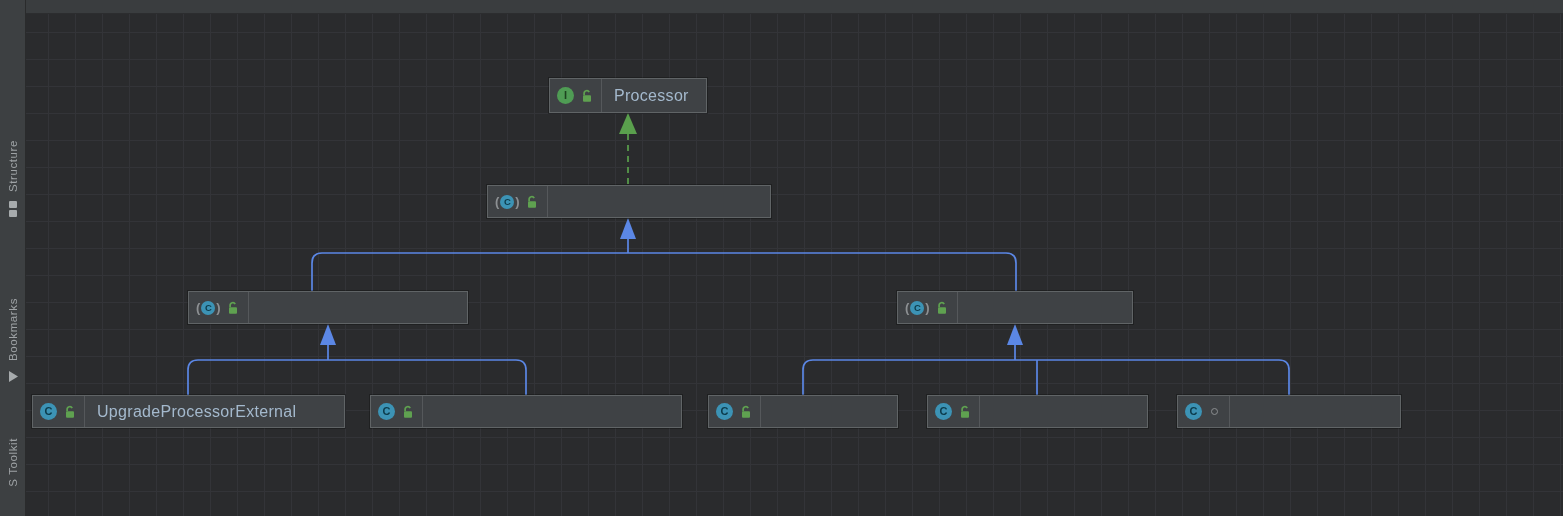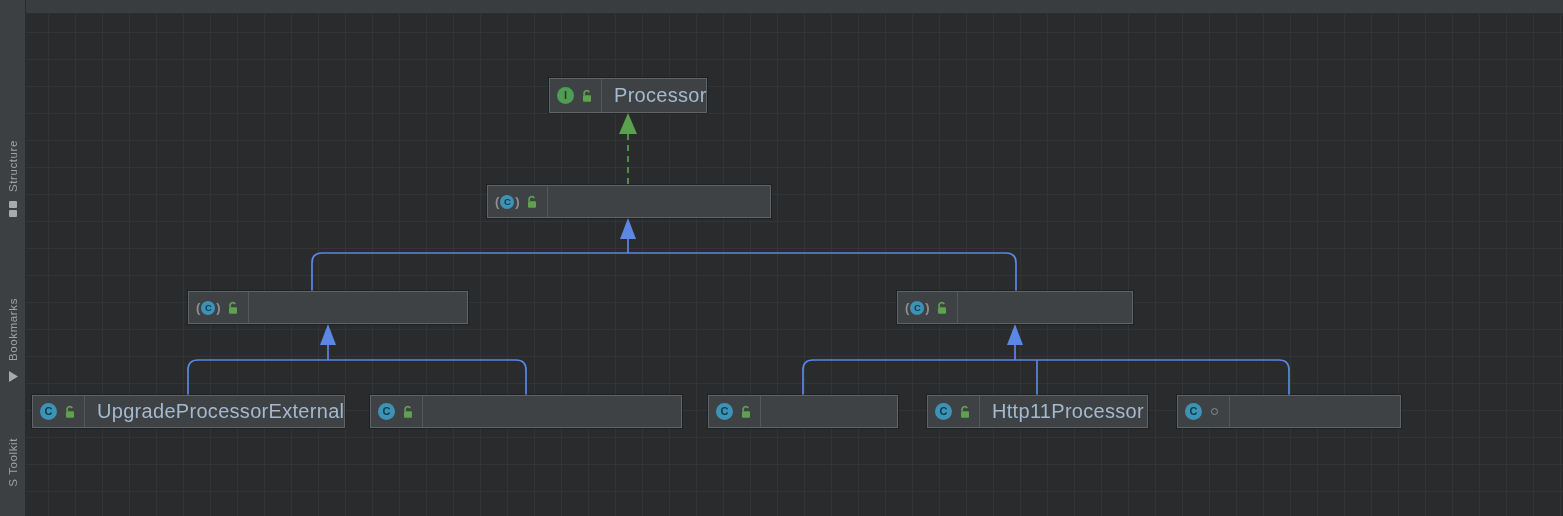--- a/index.html
+++ b/index.html
@@ -59,21 +59,21 @@
     border:1px solid var(--node-border);
     display:flex;align-items:stretch;cursor:pointer;
     box-shadow:0 0 0 1px rgba(0,0,0,.25);
   }
   .node .icons{
     display:flex;align-items:center;gap:6px;
     padding:0 8px 0 7px;border-right:1px solid #55585b;flex:none;
   }
   .node .label{
     display:flex;align-items:center;padding:0 12px;
-    font-size:20px;letter-spacing:.3px;color:var(--node-text);white-space:nowrap;
+    font-size:16px;letter-spacing:.3px;color:var(--node-text);white-space:nowrap;
   }
   .ticon{
     width:17px;height:17px;border-radius:50%;flex:none;
     display:flex;align-items:center;justify-content:center;
   }
   .ticon .glyph{font:700 11px "Liberation Sans",sans-serif;font-style:normal;line-height:1;}
   .ticon.interface{background:var(--interface-icon);}
   .ticon.interface .glyph{color:#1d421f;}
   .ticon.class{background:var(--class-icon);}
   .ticon.class .glyph{color:#0c3b4b;}
@@ -248,21 +248,20 @@
     <span class="ticon class">
         <i class="glyph">C</i>
       </span>
     <span class="vis lock">
       <svg width="12" height="14" viewBox="0 0 12 14">
           <path d="M3.1 6.3 V4.4 A2.7 2.7 0 0 1 8.2 3.1" fill="none" stroke="currentColor" stroke-width="1.7"></path>
           <rect x="2" y="6.2" width="8" height="6.6" rx="1" fill="currentColor"></rect>
         </svg>
     </span>
   </span>
-  <span class="label">Http11Processor</span>
 </div>
 
 <div class="node" style="left:1177px;top:395px;width:224px;">
   <span class="icons">
     <span class="ticon class">
         <i class="glyph">C</i>
       </span>
     <span class="vis dot">
         <i></i>
       </span>

